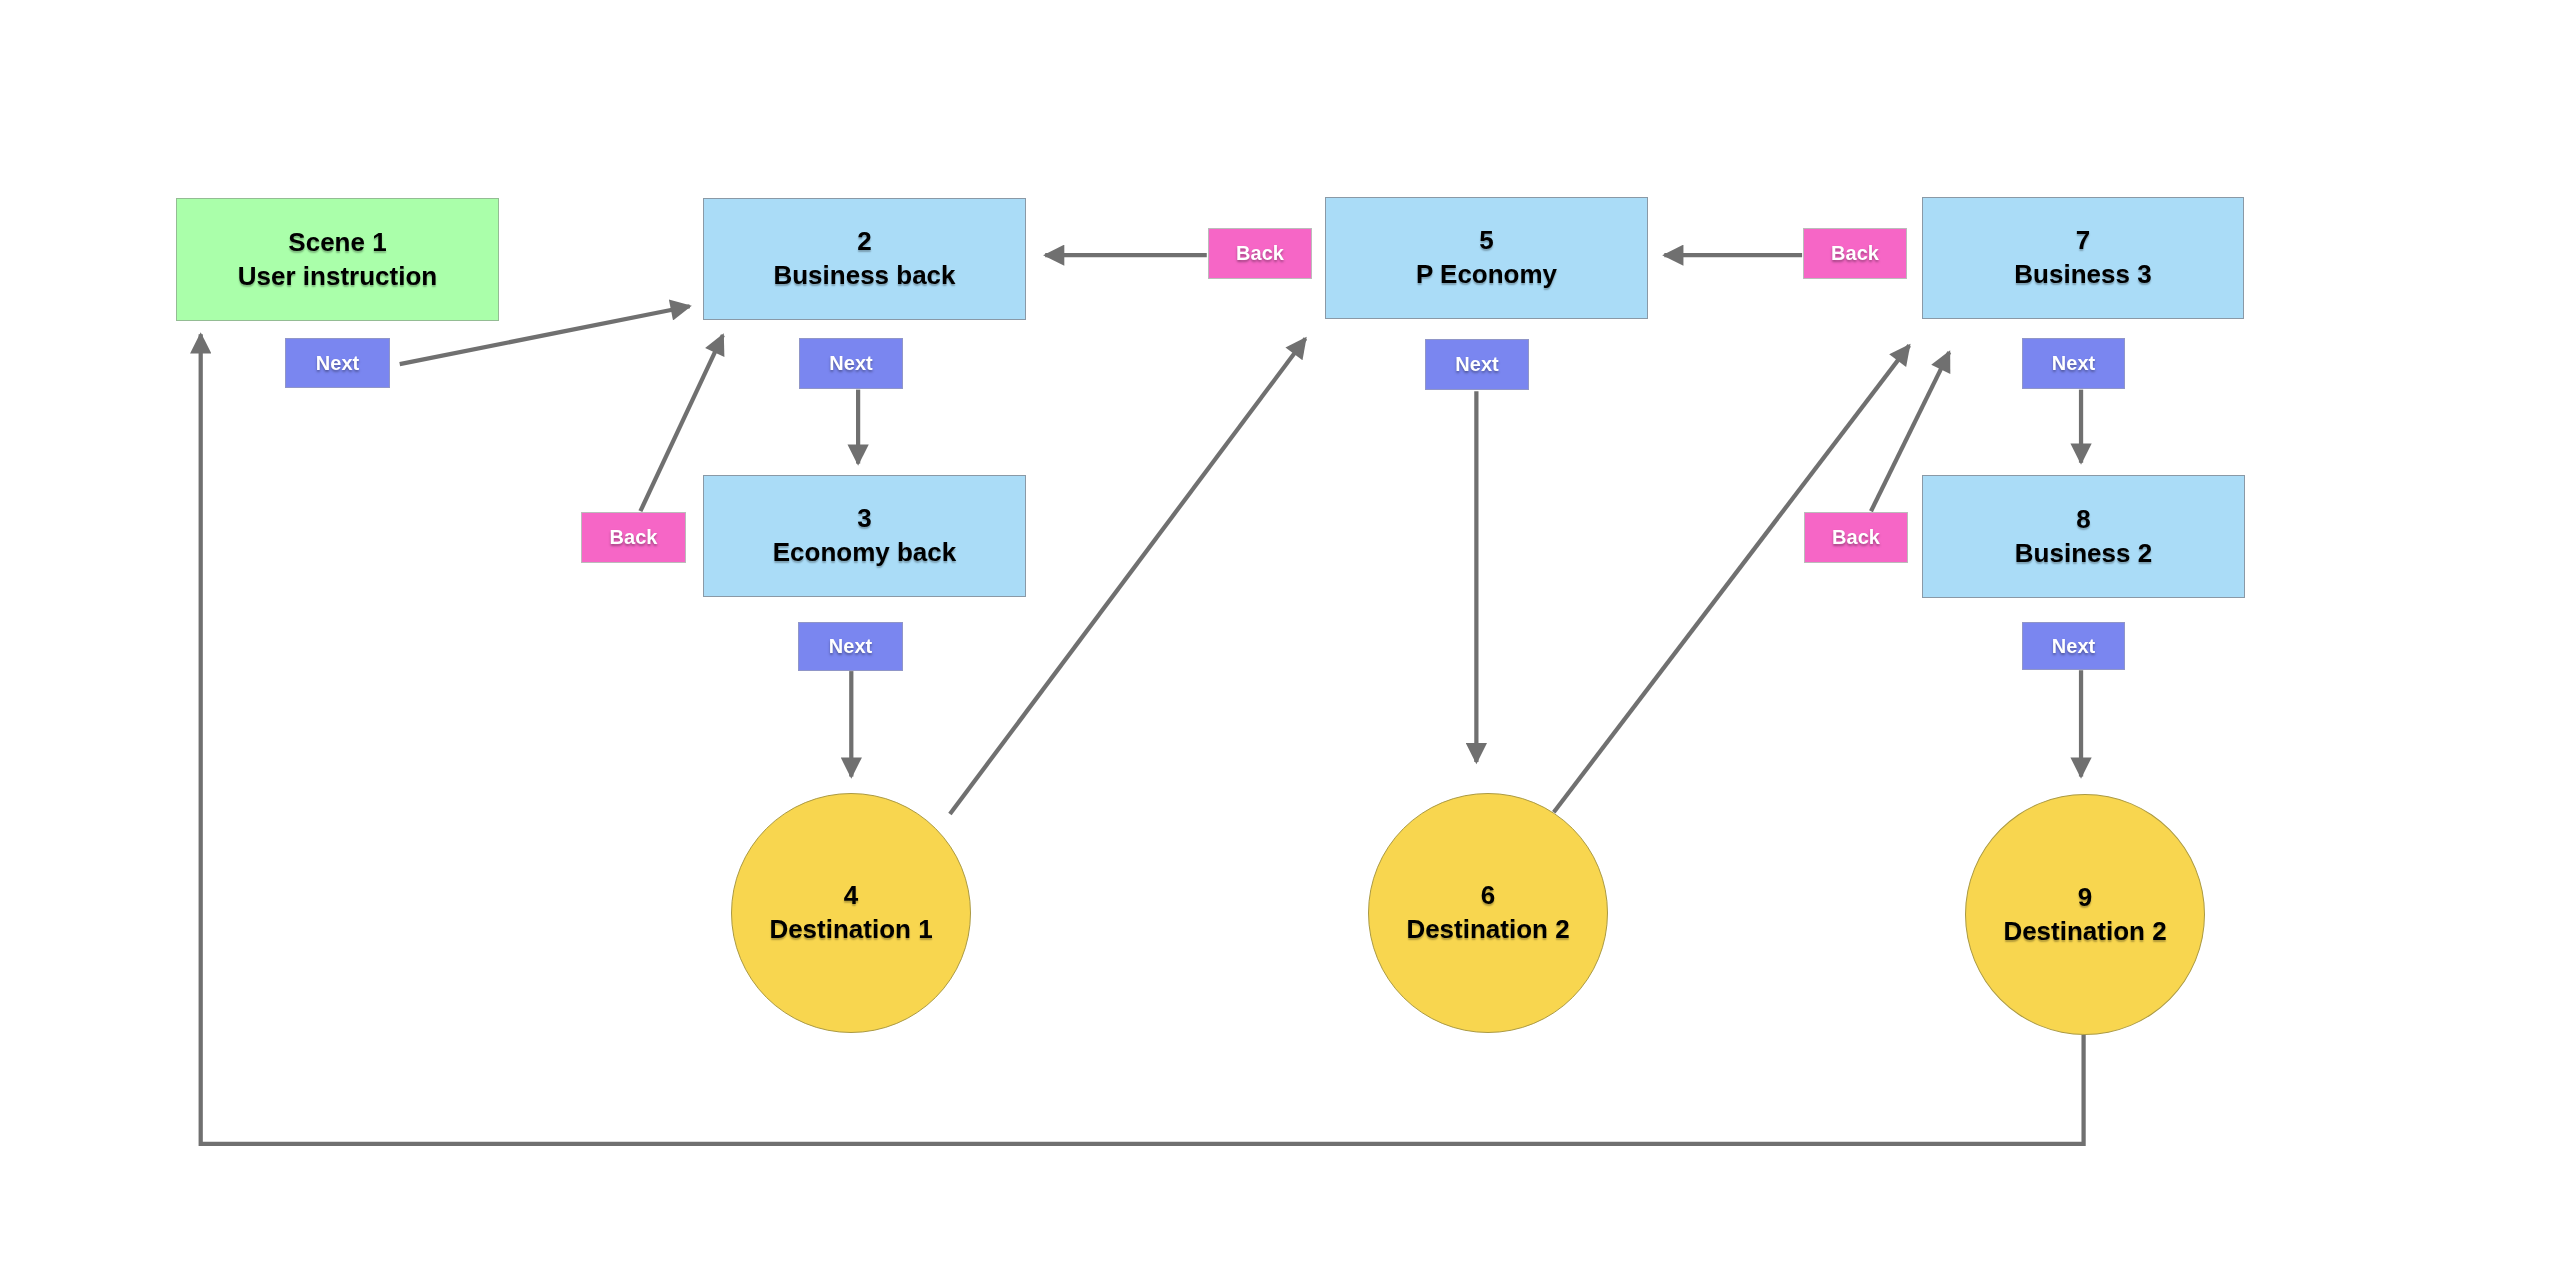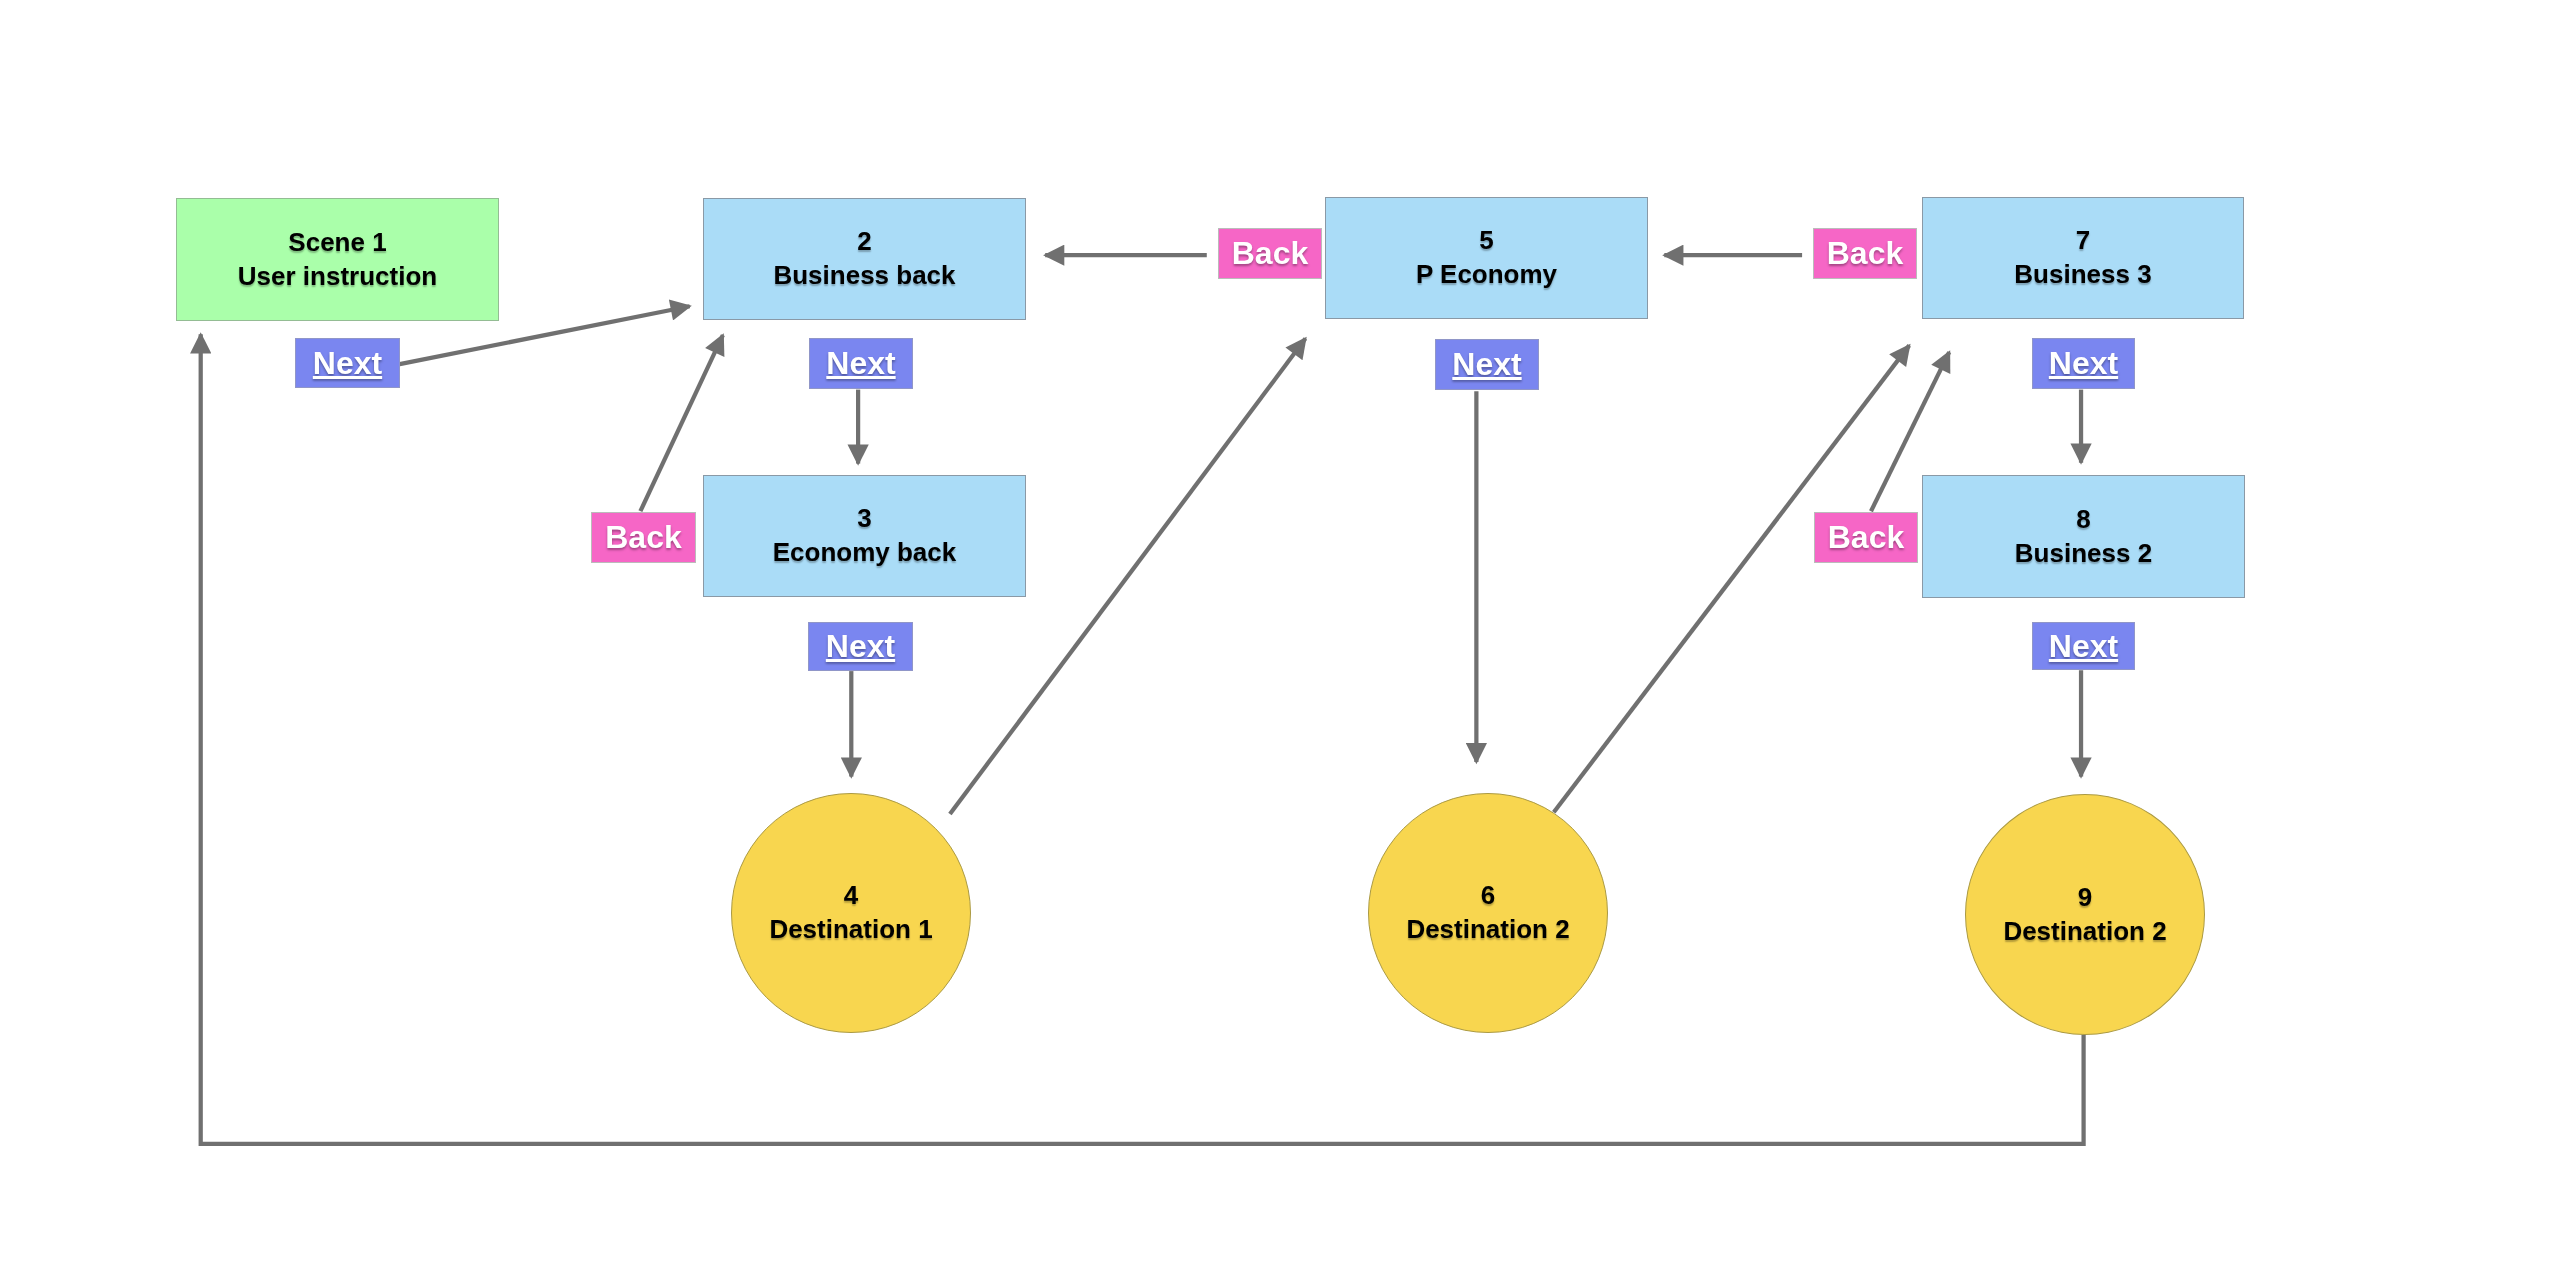--- a/index.html
+++ b/index.html
@@ -25,26 +25,25 @@
     text-align:center; color:var(--text);
     font-weight:bold; font-size:26px; line-height:1.3;
     text-shadow:0 1.7px 1.7px rgba(0,0,0,0.28);
   }
   .rect-node{border:1.7px solid var(--screen-border); background:var(--screen-fill);}
   .scene-node{border:1.7px solid var(--scene-border); background:var(--scene-fill);}
   .circle-node{border:1.7px solid var(--dest-border); background:var(--dest-fill); border-radius:50%;}
   .btn{
     position:absolute; z-index:2; box-sizing:border-box;
     display:flex; align-items:center; justify-content:center;
-    color:var(--btn-text); font-weight:bold; font-size:32px;
+    color:var(--btn-text); font-weight:bold; font-size:20px;
     text-shadow:0 1.7px 2.6px rgba(0,0,0,0.35);
     cursor:pointer;
-    margin-left:10px;
   }
-  .btn-next{background:var(--next-fill); border:1.7px solid var(--next-border);text-decoration:underline;}
+  .btn-next{background:var(--next-fill); border:1.7px solid var(--next-border);}
   .btn-back{background:var(--back-fill); border:1.7px solid var(--back-border);}
 
   #node-scene1{left:176px;top:198px;width:323px;height:123px;}
   #node-box2{left:703px;top:198px;width:323px;height:122px;}
   #node-box3{left:703px;top:475px;width:323px;height:122px;}
   #node-circle4{left:731px;top:793px;width:240px;height:240px;}
   #node-box5{left:1325px;top:197px;width:323px;height:122px;}
   #node-circle6{left:1368px;top:793px;width:240px;height:240px;}
   #node-box7{left:1922px;top:197px;width:322px;height:122px;}
   #node-box8{left:1922px;top:475px;width:323px;height:123px;}

